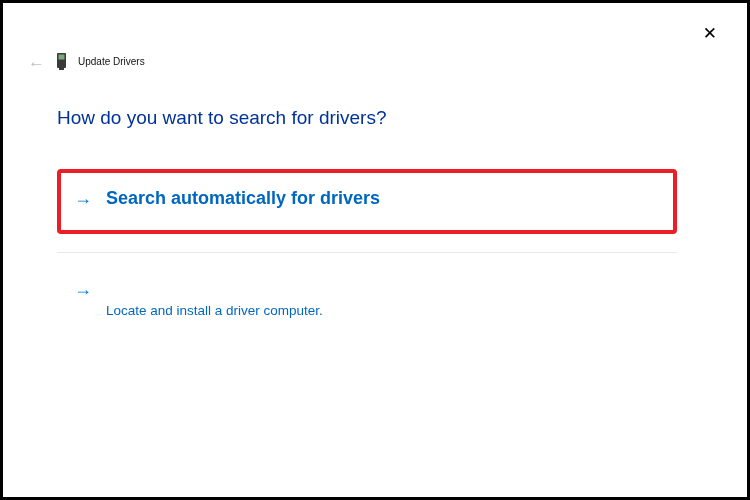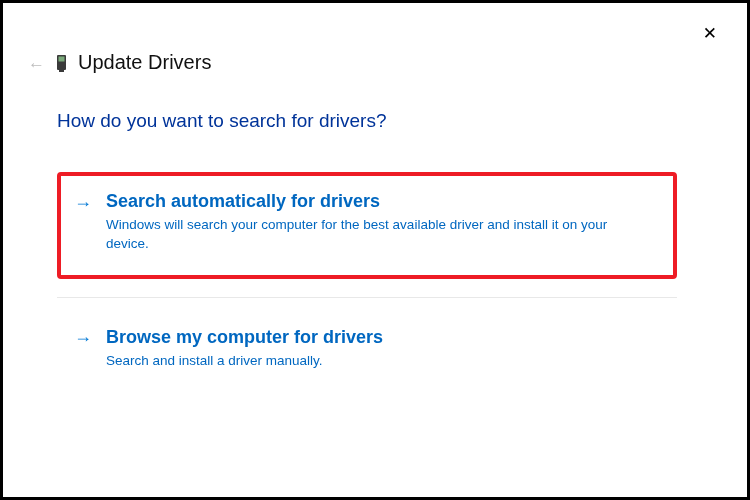--- a/index.html
+++ b/index.html
@@ -47,21 +47,21 @@
     .device-icon {
       width: 9px;
       height: 20px;
       position: relative;
     }
     .device-icon svg {
       display: block;
     }
     .title-text {
       color: #111;
-      font-size: 20px;
+      font-size: 10px;
       font-weight: 400;
     }
     .content {
       margin-left: 44px;
       margin-right: 60px;
       margin-top: 36px;
     }
     .question {
       color: #003399;
       font-size: 19px;
@@ -135,28 +135,26 @@
   </div>
 
   <div class="content">
     <div class="question">How do you want to search for drivers?</div>
 
     <div class="option highlighted">
       <div class="option-head">
         <span class="opt-arrow">→</span>
         <span class="opt-title">Search automatically for drivers</span>
       </div>
-      <div class="opt-desc">Windows will search your computer for the best available driver and install it on your device.</div>
     </div>
 
     <div class="divider"></div>
 
     <div class="option opt2-wrap">
       <div class="option-head">
         <span class="opt-arrow">→</span>
-        <span class="opt-title">Browse my computer for drivers</span>
       </div>
-      <div class="opt-desc">Search and install a driver manually.</div>
+      <div class="opt-desc">Locate and install a driver computer.</div>
     </div>
 
   </div>
 
 </div>
 
 </body></html>

